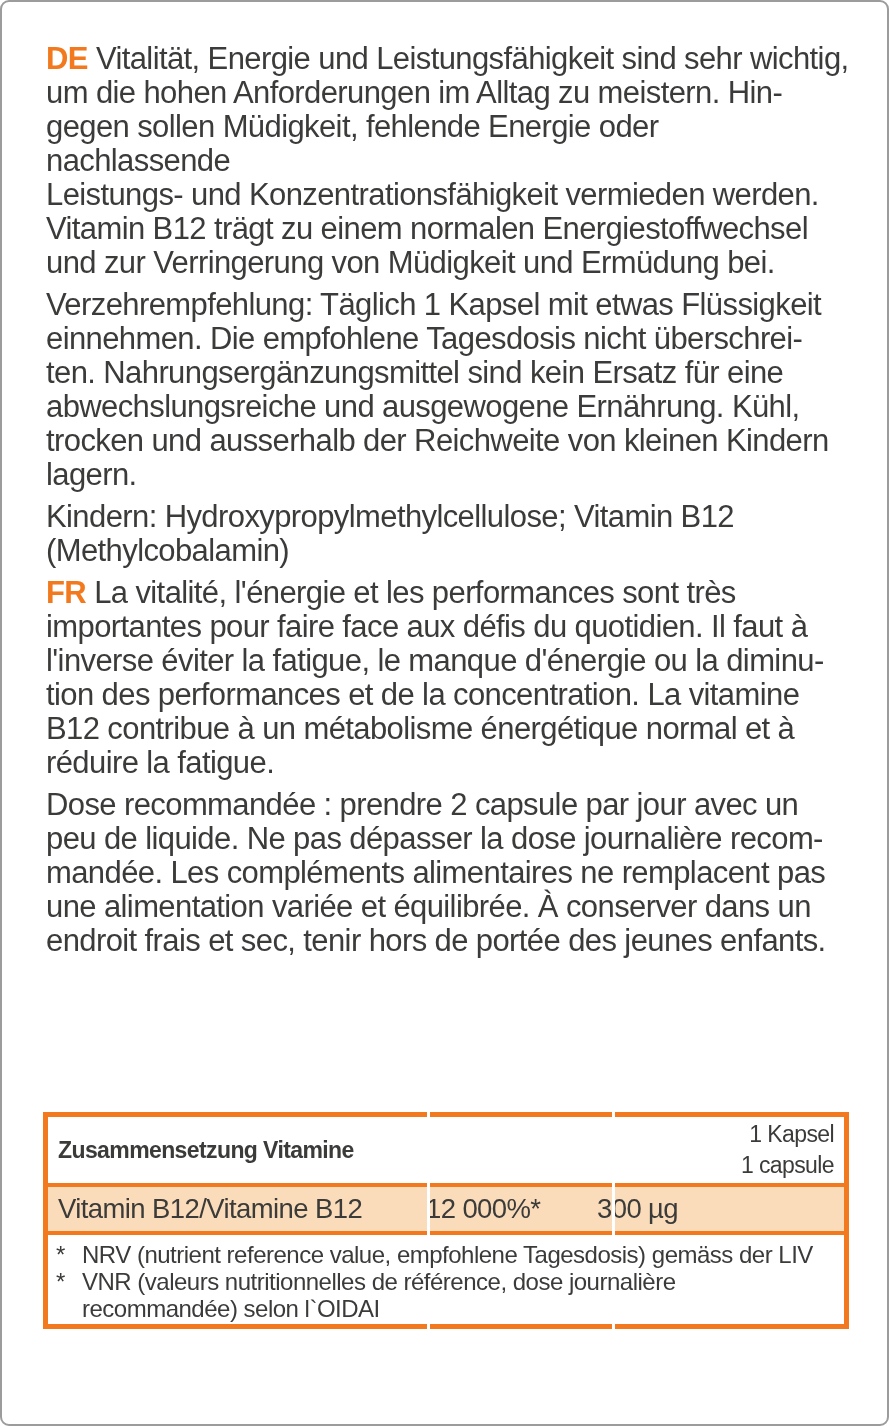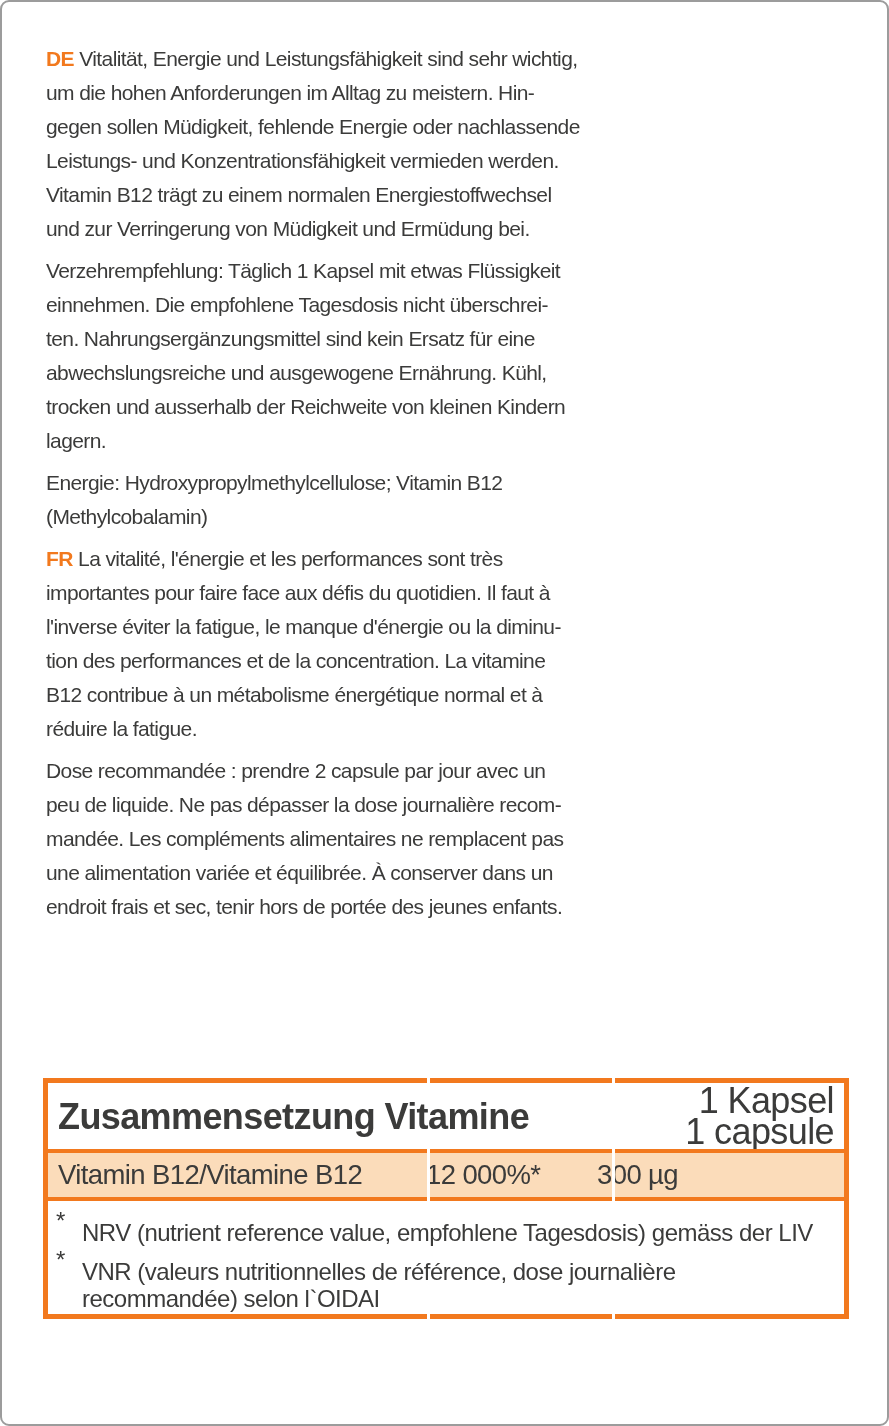--- a/index.html
+++ b/index.html
@@ -18,40 +18,40 @@
   .label{
     position:absolute;inset:0;
     width:889px;height:1426px;
     background:#fff;
     border:2px solid var(--frame);
     border-radius:9px;
     overflow:hidden;
   }
   .content{padding:40px 38px 0 44px;}
   .para{
-    font-size:21px;line-height:34px;letter-spacing:-0.6px;
+    font-size:31px;line-height:34px;letter-spacing:-0.6px;
     margin:0 0 8px 0;
     font-weight:400;
   }
   .body-text{white-space:pre-line;}
   .lang-tag{color:var(--accent);font-weight:700;}
   .lead{font-weight:400;}
 
   
   .comp-table{
     position:relative;
     width:806px;
     margin:154px 0 0 -3px;
     border:5px solid var(--accent);
     background:#fff;
   }
   .t-header{
     display:flex;justify-content:space-between;align-items:center;
     padding:2px 10px;min-height:62px;
-    font-size:36px;line-height:31px;letter-spacing:-0.6px;
+    font-size:23px;line-height:31px;letter-spacing:-0.6px;
   }
   .t-header .titles{font-weight:700;}
   .t-header .servings{text-align:right;font-weight:400;}
   .t-sep{position:relative;height:4px;background:var(--accent);}
   .t-sep::before,.t-sep::after{
     content:"";position:absolute;top:0;bottom:0;width:3px;background:#fff;
   }
   .t-sep::before{left:379px;}
   .t-sep::after{left:564px;}
   .t-row{
@@ -67,21 +67,21 @@
   .t-row::after{left:564px;}
   .t-name{width:368px;}
   .t-nrv{width:171px;text-align:left;}
   .t-amt{flex:1;}
   .t-foot{
     padding:6px 8px 2px 8px;
     font-size:24px;line-height:27px;letter-spacing:-0.5px;
   }
   .fn{display:flex;}
   .fn-marker{width:26px;flex:none;}
-  .fn-text{white-space:pre-line;flex:1;margin-top:12px;}
+  .fn-text{white-space:pre-line;flex:1;}
   .notch{position:absolute;width:3px;height:5px;background:#fff;}
   .nt1{top:-5px;left:379px;}
   .nt2{top:-5px;left:564px;}
   .nb1{bottom:-5px;left:379px;}
   .nb2{bottom:-5px;left:564px;}
 </style>
 </head>
 <body>
 
 <div class="label">
@@ -96,21 +96,21 @@
 und zur Verringerung von Müdigkeit und Ermüdung bei.</span></p>
 
     <p class="para"><span class="lead">Verzehrempfehlung:</span>
 <span class="body-text">Täglich 1 Kapsel mit etwas Flüssigkeit
 einnehmen. Die empfohlene Tagesdosis nicht überschrei-
 ten. Nahrungsergänzungsmittel sind kein Ersatz für eine
 abwechslungsreiche und ausgewogene Ernährung. Kühl,
 trocken und ausserhalb der Reichweite von kleinen Kindern
 lagern.</span></p>
 
-    <p class="para"><span class="lead">Energie:</span>
+    <p class="para"><span class="lead">Kindern:</span>
 <span class="body-text">Hydroxypropylmethylcellulose; Vitamin B12
 (Methylcobalamin)</span></p>
 
     <p class="para"><span class="lang-tag">FR</span>
 <span class="body-text">La vitalité, l'énergie et les performances sont très
 importantes pour faire face aux défis du quotidien. Il faut à
 l'inverse éviter la fatigue, le manque d'énergie ou la diminu-
 tion des performances et de la concentration. La vitamine
 B12 contribue à un métabolisme énergétique normal et à
 réduire la fatigue.</span></p>

